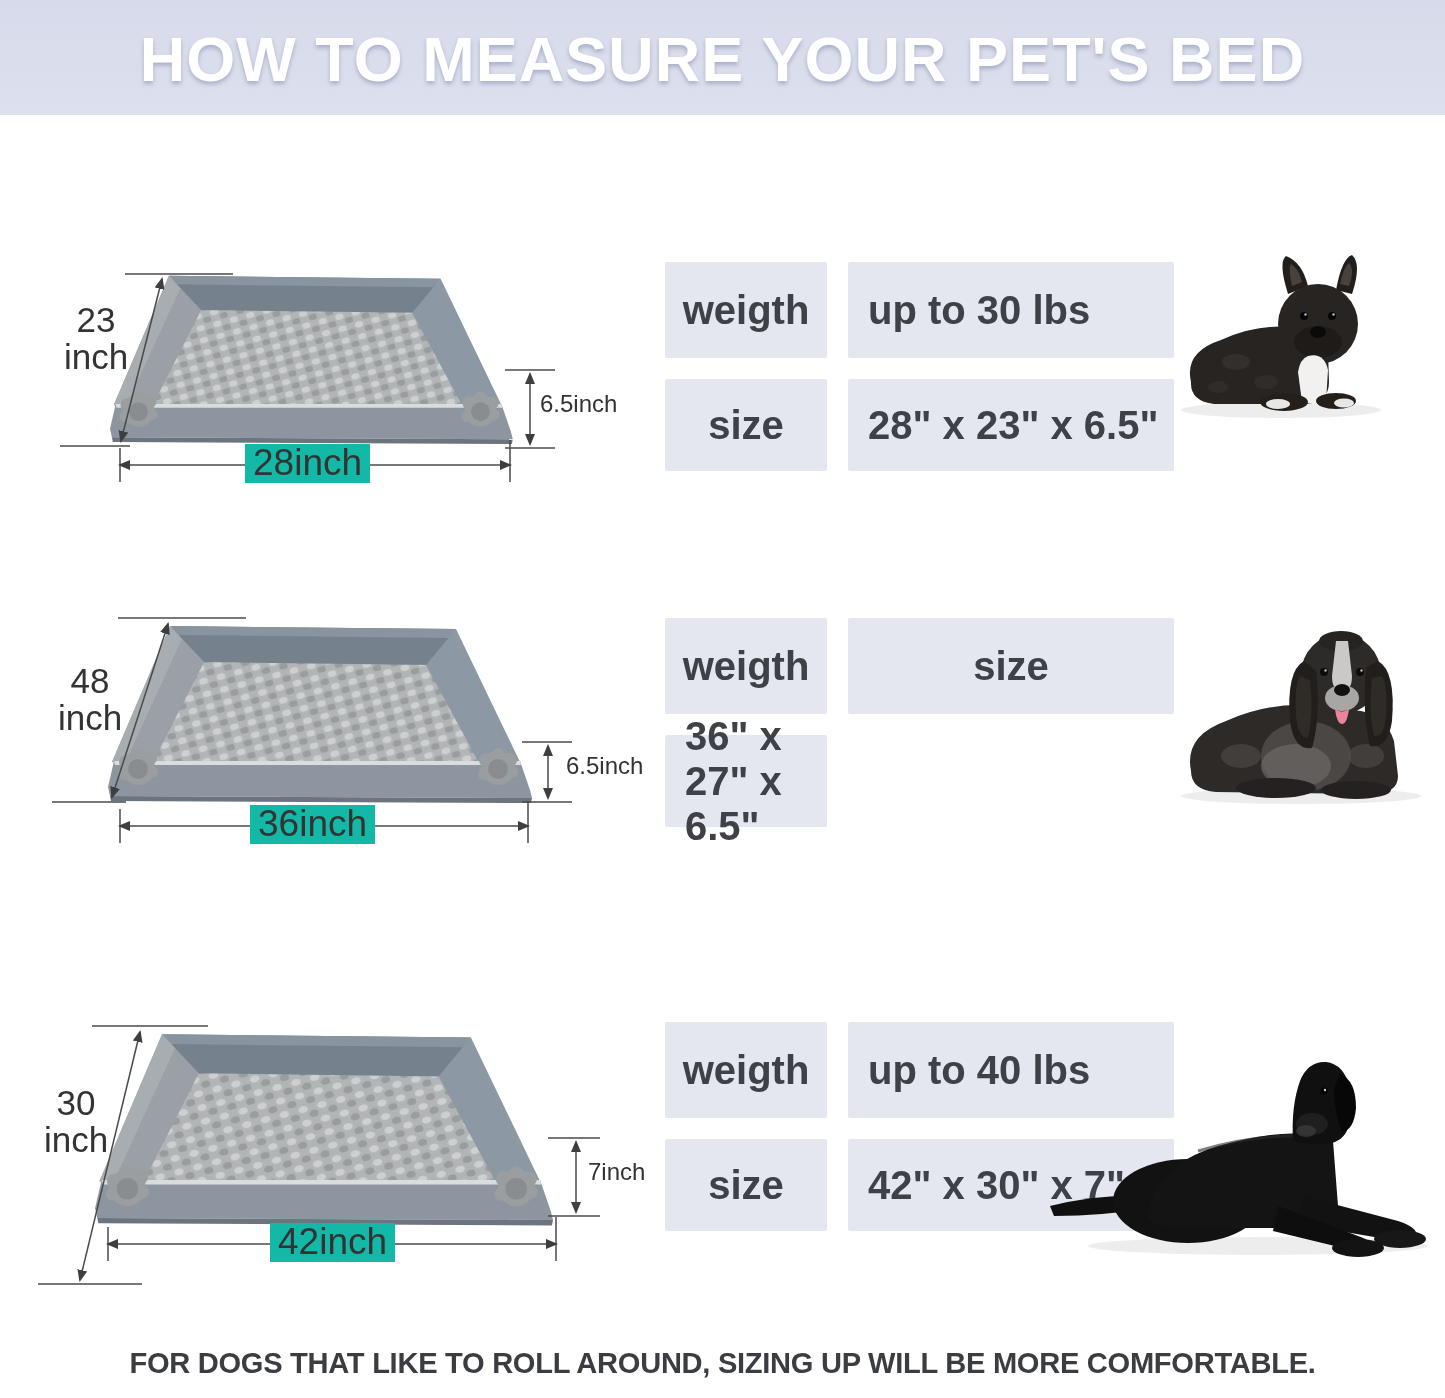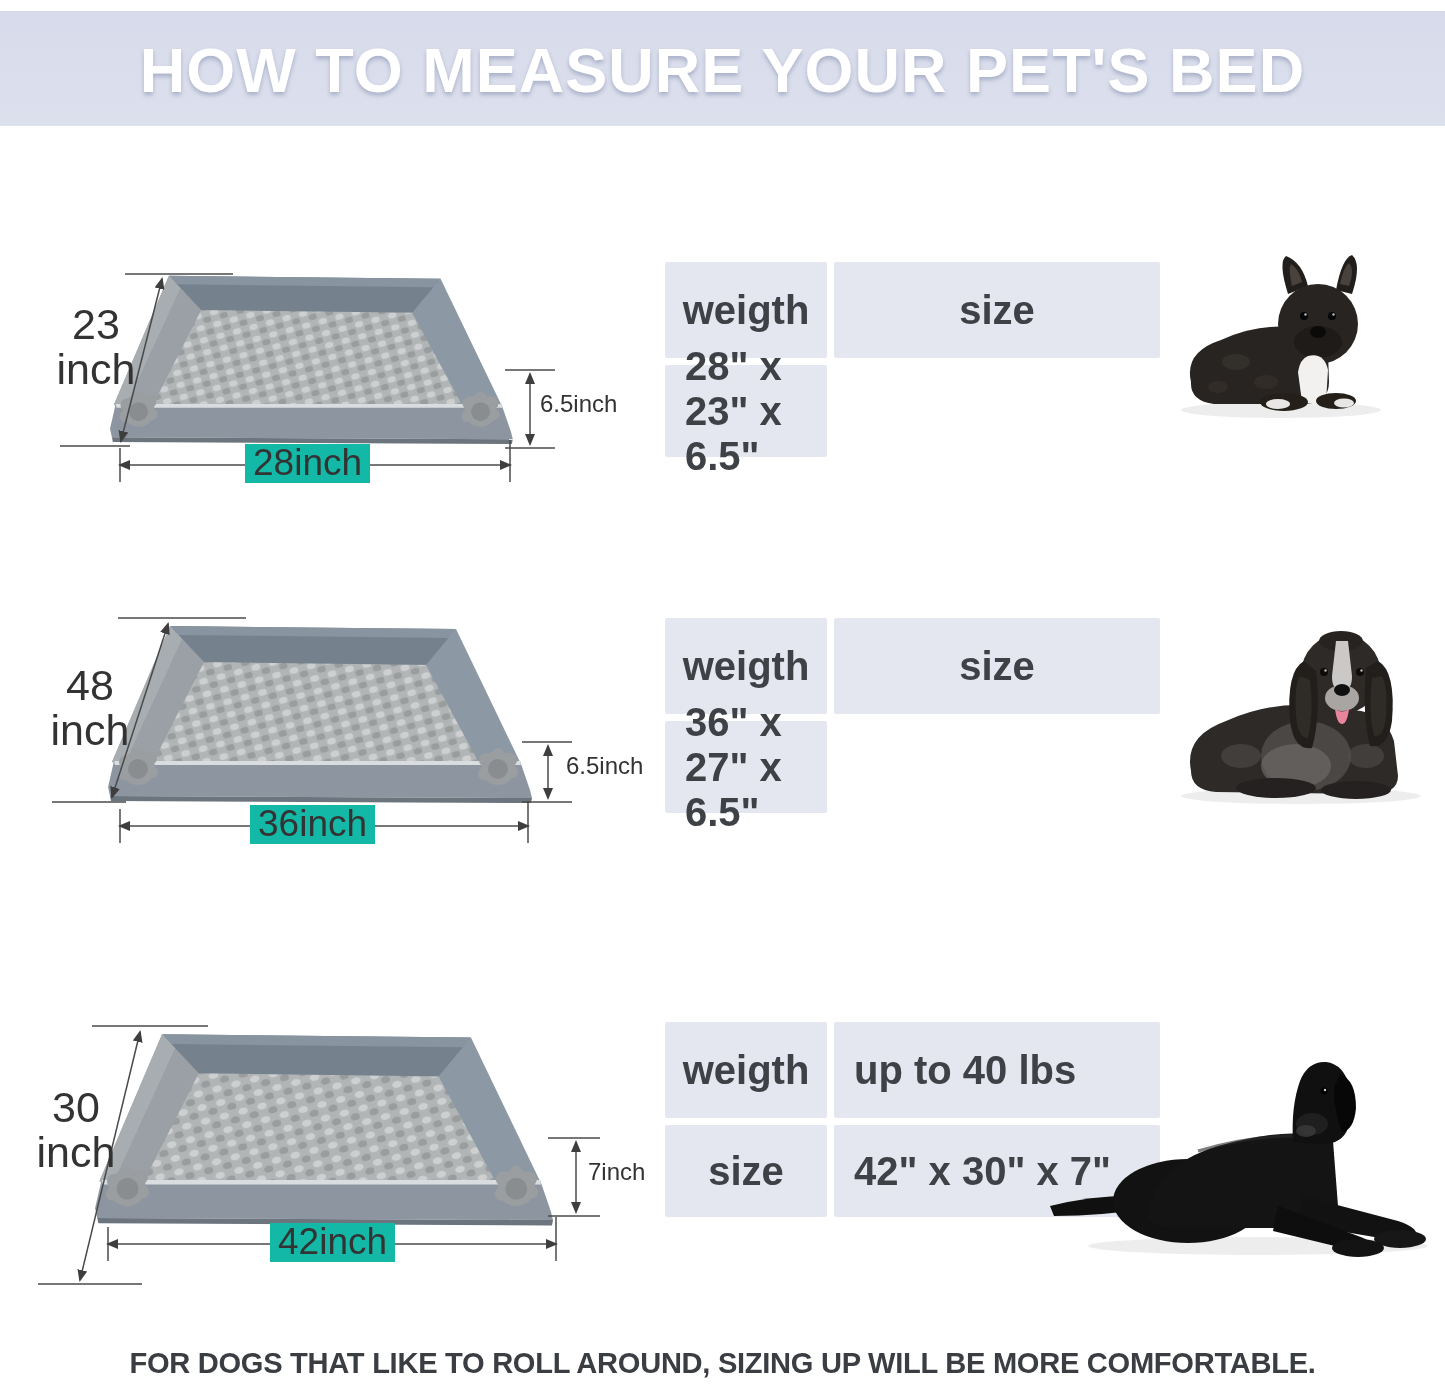--- a/index.html
+++ b/index.html
@@ -1,32 +1,32 @@
 <!DOCTYPE html>
 <html><head>
 <meta charset="utf-8">
 <style>
   html,body{margin:0;padding:0;background:#ffffff;}
   .page{position:relative;width:1445px;height:1398px;background:#ffffff;overflow:hidden;
         font-family:"Liberation Sans",sans-serif;}
   
   .hdr{position:absolute;left:0;top:0;width:1445px;height:115px;
-       background:linear-gradient(#d6daea,#dde1ee);margin-top:11px;}
+       background:linear-gradient(#d6daea,#dde1ee);}
   .hdr h1{margin:0;height:115px;line-height:118px;text-align:center;
           font-size:63px;font-weight:800;letter-spacing:1px;color:#ffffff;
           text-shadow:0 3px 4px rgba(130,138,170,.55);}
   
   .tbl{position:absolute;display:grid;grid-template-columns:162px 326px;
-       grid-template-rows:96px 92px;gap:7px;}
+       grid-template-rows:96px 92px;gap:21px;}
   .cell{background:#e4e7f0;border-radius:2px;display:flex;align-items:center;
         color:#3e4247;font-size:40px;font-weight:700;}
   .cell.lab{justify-content:center;}
   .cell.val{justify-content:flex-start;padding-left:20px;}
   
-  .lbl{position:absolute;color:#333;font-size:43px;line-height:1.05;
+  .lbl{position:absolute;color:#333;font-size:35px;line-height:1.05;
        white-space:pre-line;text-align:center;}
   .lbl.w{background:#14b8a6;padding:0 8px;font-size:37px;}
   .lbl.h{text-align:left;font-size:24px;}
   .dims,.bed,.dog{position:absolute;}
   .dims{pointer-events:none;}
   
   .foot{position:absolute;left:0;top:1346px;width:1445px;text-align:center;
         font-size:30px;font-weight:800;color:#3a3d42;letter-spacing:-.3px;
         transform:scaleX(.97);}
   .hidden-defs{position:absolute;width:0;height:0;overflow:hidden;}
@@ -101,20 +101,21 @@
       <line x1="530" y1="119" x2="530" y2="189" marker-start="url(#ah1)" marker-end="url(#ah1)"></line>
     </g>
   </svg>
   <div class="lbl" style="left:46px;top:302px;width:100px">23
 inch</div>
   <div class="lbl w" style="left:245px;top:444px">28inch</div>
   <div class="lbl h" style="left:540px;top:391px">6.5inch</div>
 
   <div class="tbl" style="left:665px;top:262px">
     <div class="cell lab">weigth</div>
+    <div class="cell val">up to 30 lbs</div>
     <div class="cell lab">size</div>
     <div class="cell val">28" x 23" x 6.5"</div>
   </div>
 
   <svg class="dog" style="left:1166px;top:252px" width="235" height="172" viewBox="0 0 235 172">
     <ellipse cx="115" cy="158" rx="100" ry="8" fill="rgba(0,0,0,0.07)"></ellipse>
     <path d="M25,130 Q18,100 55,88 Q90,72 125,75 L150,80 Q160,84 162,100 L163,130 Q163,150 140,152 L48,152 Q24,149 25,130 Z" fill="#282421"></path>
     <ellipse cx="70" cy="110" rx="14" ry="8" fill="#3d3834" opacity=".55"></ellipse>
     <ellipse cx="100" cy="130" rx="12" ry="7" fill="#3d3834" opacity=".45"></ellipse>
     <ellipse cx="52" cy="135" rx="10" ry="6" fill="#3d3834" opacity=".45"></ellipse>

